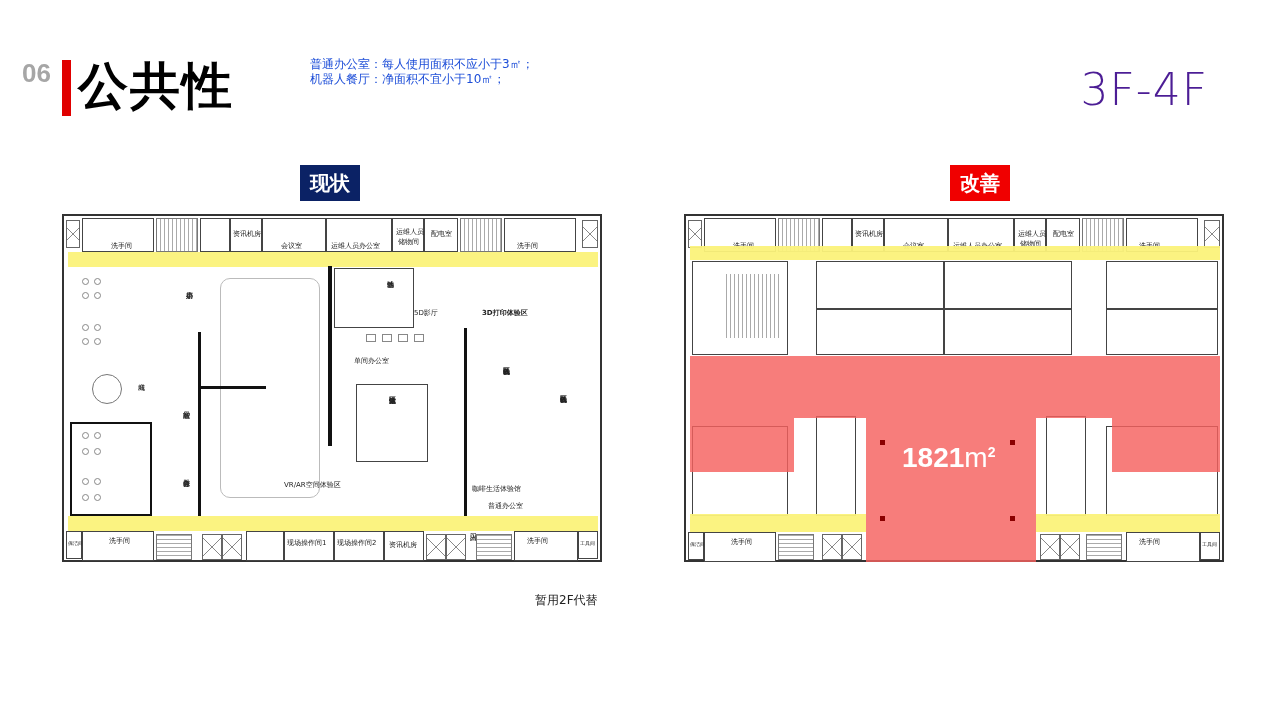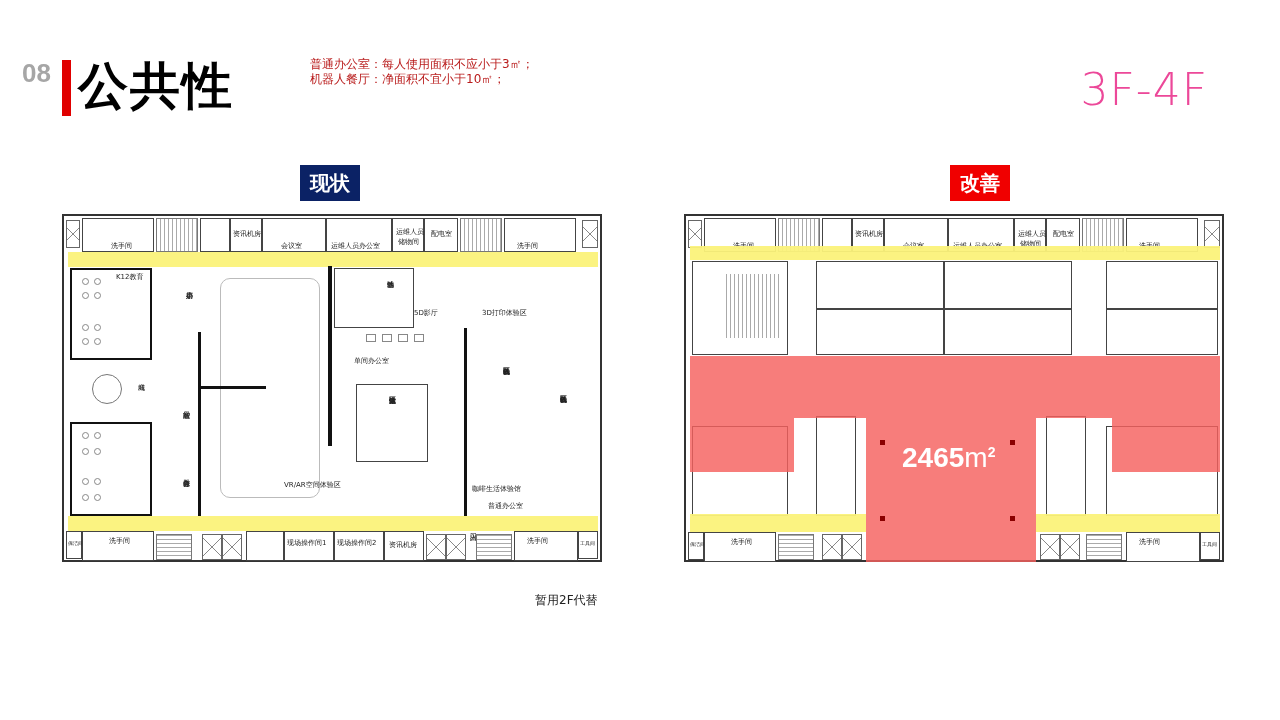--- a/index.html
+++ b/index.html
@@ -1,21 +1,21 @@
 <!DOCTYPE html>
 <html><head>
 <meta charset="utf-8">
 <style>
   html,body{margin:0;padding:0;background:#ffffff;}
   body{width:1280px;height:720px;position:relative;overflow:hidden;font-family:"DejaVu Sans",sans-serif;color:#222;}
   .sec-num{position:absolute;left:22px;top:58px;font-size:26px;font-weight:bold;color:#a6a6a6;font-family:"Liberation Sans",sans-serif;}
   .sec-bar{position:absolute;left:62px;top:60px;width:9px;height:56px;background:#e00000;}
   .sec-title{position:absolute;left:78px;top:54px;font-size:50px;font-weight:bold;color:#000;letter-spacing:2px;font-family:"DejaVu Sans",sans-serif;line-height:64px;}
-  .notes{position:absolute;left:310px;top:57px;font-size:12px;color:#b91c1c;line-height:15px;}
-  .floor{position:absolute;right:72px;top:64px;font-size:44px;color:#ec4899;font-family:"DejaVu Sans",sans-serif;font-weight:300;letter-spacing:1px;}
+  .notes{position:absolute;left:310px;top:57px;font-size:12px;color:#1d4ed8;line-height:15px;}
+  .floor{position:absolute;right:72px;top:64px;font-size:44px;color:#4c1d95;font-family:"DejaVu Sans",sans-serif;font-weight:300;letter-spacing:1px;}
   .badge{position:absolute;top:165px;height:36px;padding:0 10px;line-height:36px;color:#fff;font-weight:bold;font-size:20px;}
   .badge-now{left:300px;background:#0b2265;}
   .badge-imp{left:950px;background:#f00000;text-align:right;}
   .plan{position:absolute;top:214px;width:540px;height:348px;background:#fff;border:2px solid #333;box-sizing:border-box;}
   .plan-left{left:62px;}
   .plan-right{left:684px;}
   .room{position:absolute;border:1.5px solid #444;box-sizing:border-box;background:#fff;}
   .room.thick{border-width:2.5px;border-color:#111;}
   .lbl{position:absolute;font-size:7px;color:#222;white-space:nowrap;}
   .vlbl{position:absolute;font-size:7px;color:#222;writing-mode:vertical-rl;}
@@ -29,21 +29,21 @@
   .footnote{position:absolute;left:535px;top:592px;font-size:12px;color:#222;}
   .xbox{position:absolute;border:1px solid #666;box-sizing:border-box;background:
     linear-gradient(45deg,transparent 48%,#888 49%,#888 51%,transparent 52%),
     linear-gradient(-45deg,transparent 48%,#888 49%,#888 51%,transparent 52%);}
   .stairs{position:absolute;border:1px solid #777;box-sizing:border-box;background:repeating-linear-gradient(90deg,#fff 0 3px,#aaa 3px 4px);}
   .stairs-h{position:absolute;border:1px solid #777;box-sizing:border-box;background:repeating-linear-gradient(0deg,#fff 0 3px,#aaa 3px 4px);}
 </style>
 </head>
 <body>
 
-<div class="sec-num">08</div>
+<div class="sec-num">06</div>
 <div class="sec-bar"></div>
 <div class="sec-title">公共性</div>
 <div class="notes">
   <div>普通办公室：每人使用面积不应小于3㎡；</div>
   <div>机器人餐厅：净面积不宜小于10㎡；</div>
 </div>
 <div class="floor">3F-4F</div>
 
 <div class="badge badge-now">现状</div>
 <div class="badge badge-imp">改善</div>
@@ -73,41 +73,38 @@
       <span class="lbl" style="left:6px;top:10px;">配电室</span>
     </div>
   <div class="stairs" style="left:396px;top:2px;width:42px;height:34px;"></div>
   <div class="room" style="left:440px;top:2px;width:72px;height:34px;">
       <span class="lbl" style="left:12px;top:22px;">洗手间</span>
     </div>
   <div class="xbox" style="left:518px;top:4px;width:16px;height:28px;"></div>
 
   <div class="corr" style="left:4px;top:36px;width:530px;height:15px;"></div>
 
-  <div class="room thick" style="left:6px;top:52px;width:82px;height:92px;">
-    <span class="lbl" style="left:44px;top:2px;">K12教育</span>
-  </div>
   <div class="vlbl" style="left:72px;top:162px;">商城</div>
   <div class="desk" style="left:28px;top:158px;width:30px;height:30px;border-color:#777;"></div>
   <div class="room thick" style="left:6px;top:206px;width:82px;height:94px;"></div>
 
   <div class="vlbl" style="left:120px;top:70px;">奶茶小店</div>
   <div class="vlbl" style="left:117px;top:190px;">智能家居</div>
   <div class="vlbl" style="left:117px;top:258px;">综合服务台</div>
   <div class="room" style="left:156px;top:62px;width:100px;height:220px;border-radius:10px;border-color:#bbb;"></div>
   <div style="position:absolute;left:134px;top:116px;width:3px;height:184px;background:#111;"></div>
   <div style="position:absolute;left:134px;top:170px;width:68px;height:3px;background:#111;"></div>
   <div style="position:absolute;left:264px;top:50px;width:4px;height:180px;background:#111;"></div>
   <div class="lbl" style="left:220px;top:264px;">VR/AR空间体验区</div>
 
   <div class="room" style="left:270px;top:52px;width:80px;height:60px;">
     <span class="vlbl" style="left:50px;top:6px;">动感体验</span>
   </div>
   <div class="lbl" style="left:350px;top:92px;">5D影厅</div>
-  <div class="lbl" style="left:418px;top:92px;">3D打印体验区</div>
+  <div class="lbl" style="left:418px;top:92px;font-weight:bold;">3D打印体验区</div>
   <div class="lbl" style="left:290px;top:140px;">单间办公室</div>
   <div class="vlbl" style="left:437px;top:146px;">机器人互动体验区</div>
   <div class="vlbl" style="left:494px;top:174px;">机器人互动体验区</div>
   <div class="room" style="left:292px;top:168px;width:72px;height:78px;">
     <span class="vlbl" style="left:30px;top:6px;">健康生活体验区</span>
   </div>
   <div style="position:absolute;left:400px;top:112px;width:3px;height:188px;background:#111;"></div>
   <div class="lbl" style="left:408px;top:268px;">咖啡生活体验馆</div>
   <div class="lbl" style="left:424px;top:285px;">普通办公室</div>
 
@@ -236,16 +233,16 @@
     </div>
   <div class="room" style="left:514px;top:316px;width:20px;height:28px;">
       <span class="lbl" style="left:1px;top:8px;font-size:5px;">工具间</span>
     </div>
 
   <div class="col" style="left:194px;top:224px;background:#8a0000;"></div>
   <div class="col" style="left:324px;top:224px;background:#8a0000;"></div>
   <div class="col" style="left:194px;top:300px;background:#8a0000;"></div>
   <div class="col" style="left:324px;top:300px;background:#8a0000;"></div>
 
-  <div class="area-label"><span>2465</span><span style="font-weight:normal;">m</span><sup>2</sup></div>
+  <div class="area-label"><span>1821</span><span style="font-weight:normal;">m</span><sup>2</sup></div>
 </div>
 
 <div class="footnote">暂用2F代替</div>
 
 </body></html>

